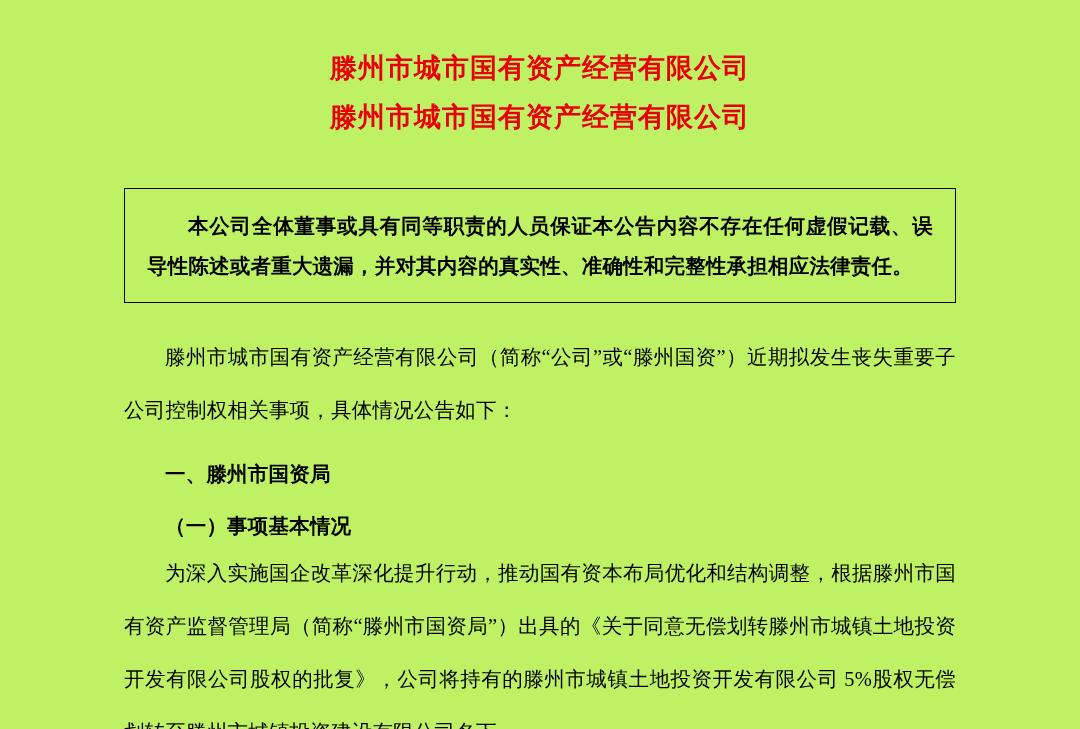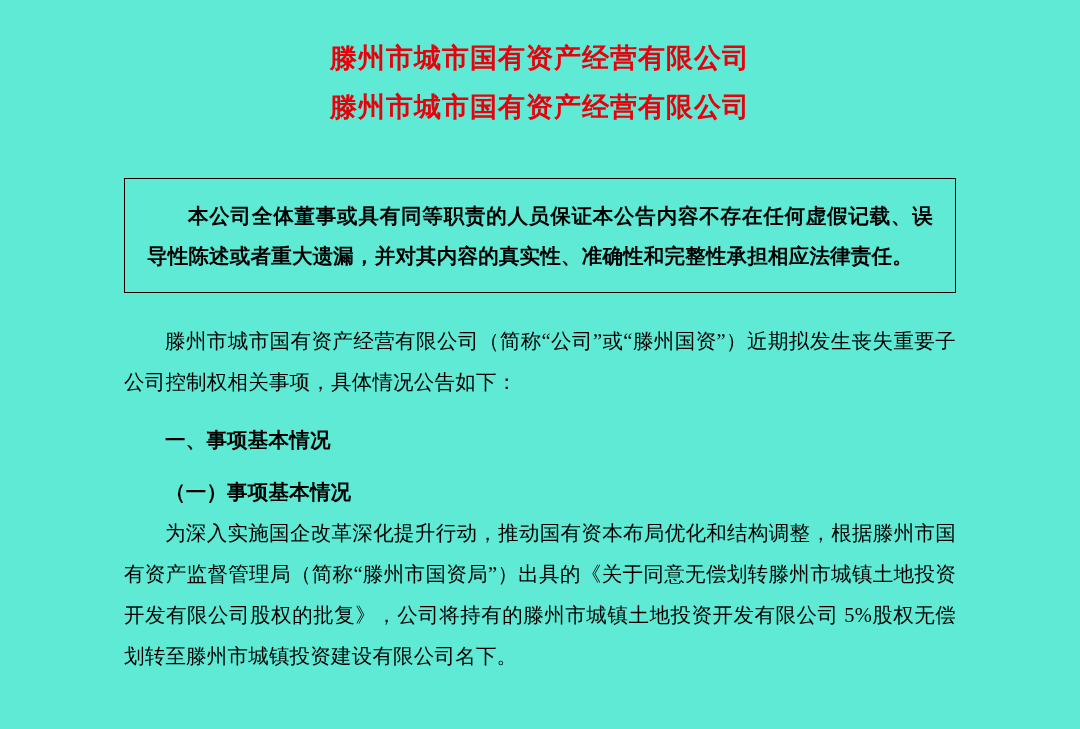--- a/index.html
+++ b/index.html
@@ -11,23 +11,23 @@
     width: 1080px;
     height: 729px;
     font-family: "Liberation Serif", "DejaVu Serif", serif;
     color: #000000;
     overflow: hidden;
   }
   .page {
     position: relative;
     width: 1080px;
     height: 729px;
-    background: #5eead4;
+    background: #bef264;
     box-sizing: border-box;
-    padding: 0 124px;
+    padding: 10px 124px;
   }
   .title-block {
     padding-top: 34px;
     text-align: center;
   }
   .title-line {
     color: #e8000b;
     font-weight: bold;
     font-size: 27px;
     line-height: 49px;
@@ -47,21 +47,21 @@
     text-align: justify;
     text-indent: 41px;
     letter-spacing: 0.2px;
   }
   .body-block {
     margin-top: 28px;
   }
   p.para {
     margin: 0;
     font-size: 20.5px;
-    line-height: 41px;
+    line-height: 53px;
     text-align: justify;
     text-indent: 41px;
     letter-spacing: 0.2px;
   }
   p.heading {
     margin: 0;
     font-size: 20.5px;
     font-weight: bold;
     line-height: 41px;
     text-indent: 41px;
@@ -80,19 +80,19 @@
     <div class="title-line">滕州市城市国有资产经营有限公司</div>
   </div>
 
   <div class="notice-box">
     <div class="notice-text">本公司全体董事或具有同等职责的人员保证本公告内容不存在任何虚假记载、误导性陈述或者重大遗漏，并对其内容的真实性、准确性和完整性承担相应法律责任。</div>
   </div>
 
   <div class="body-block">
     <p class="para">滕州市城市国有资产经营有限公司（简称“公司”或“滕州国资”）近期拟发生丧失重要子公司控制权相关事项，具体情况公告如下：</p>
     <div class="gap-sm"></div>
-    <p class="heading">一、事项基本情况</p>
+    <p class="heading">一、滕州市国资局</p>
     <div class="gap-xs"></div>
     <p class="heading">（一）事项基本情况</p>
     <p class="para">为深入实施国企改革深化提升行动，推动国有资本布局优化和结构调整，根据滕州市国有资产监督管理局（简称“滕州市国资局”）出具的《关于同意无偿划转滕州市城镇土地投资开发有限公司股权的批复》，公司将持有的滕州市城镇土地投资开发有限公司 5%股权无偿划转至滕州市城镇投资建设有限公司名下。</p>
   </div>
 
 </div>
 
 </body></html>

